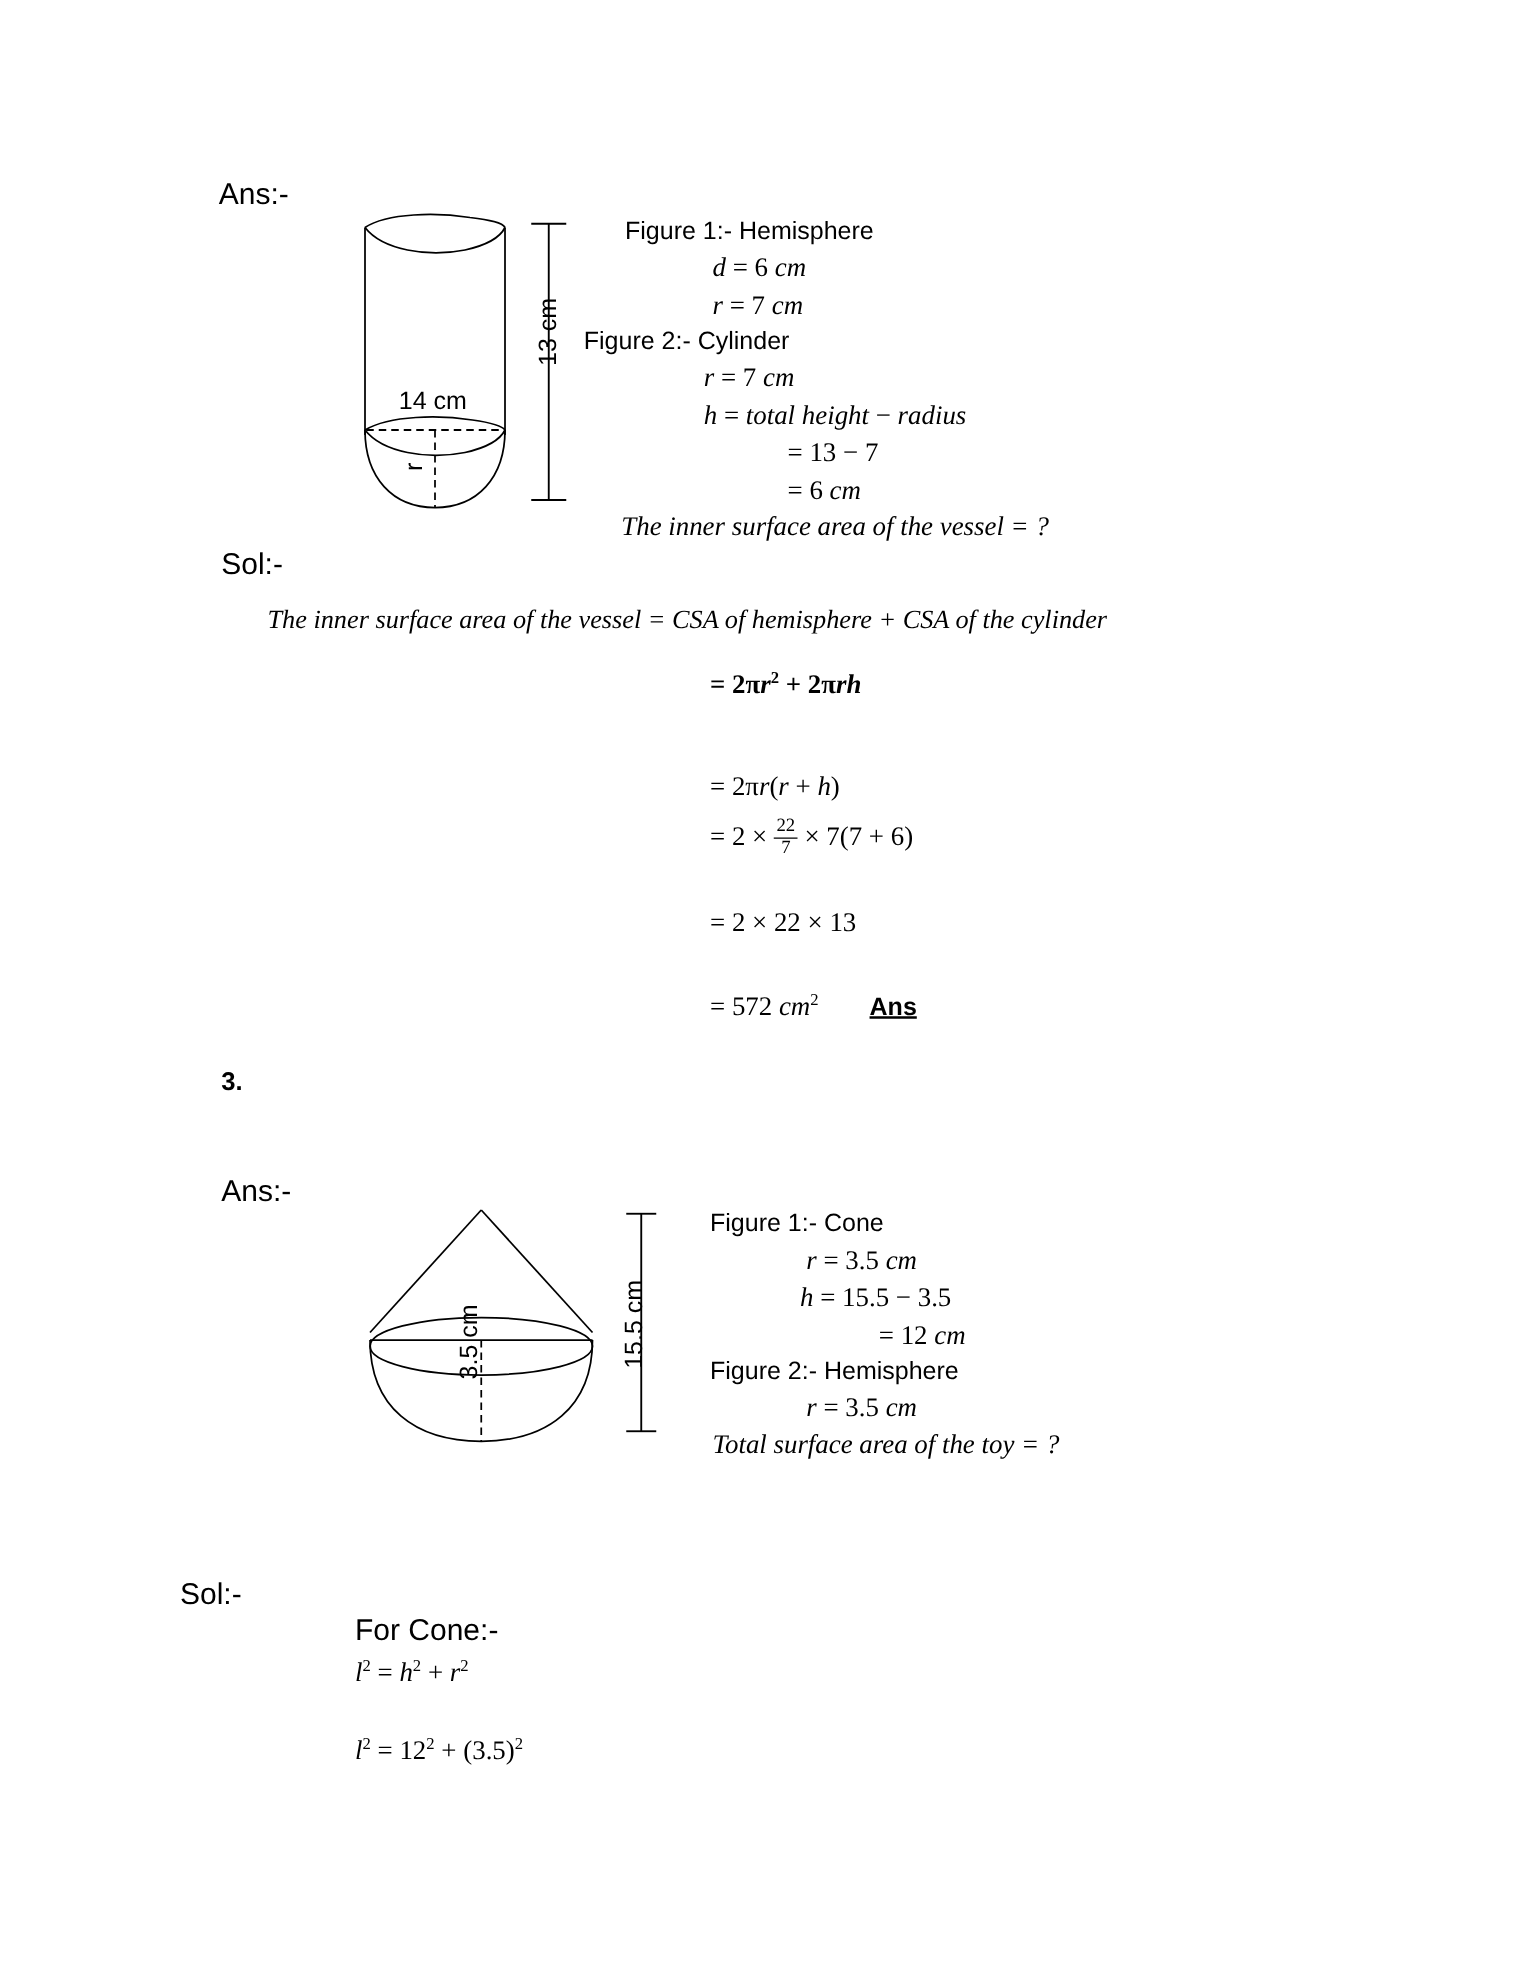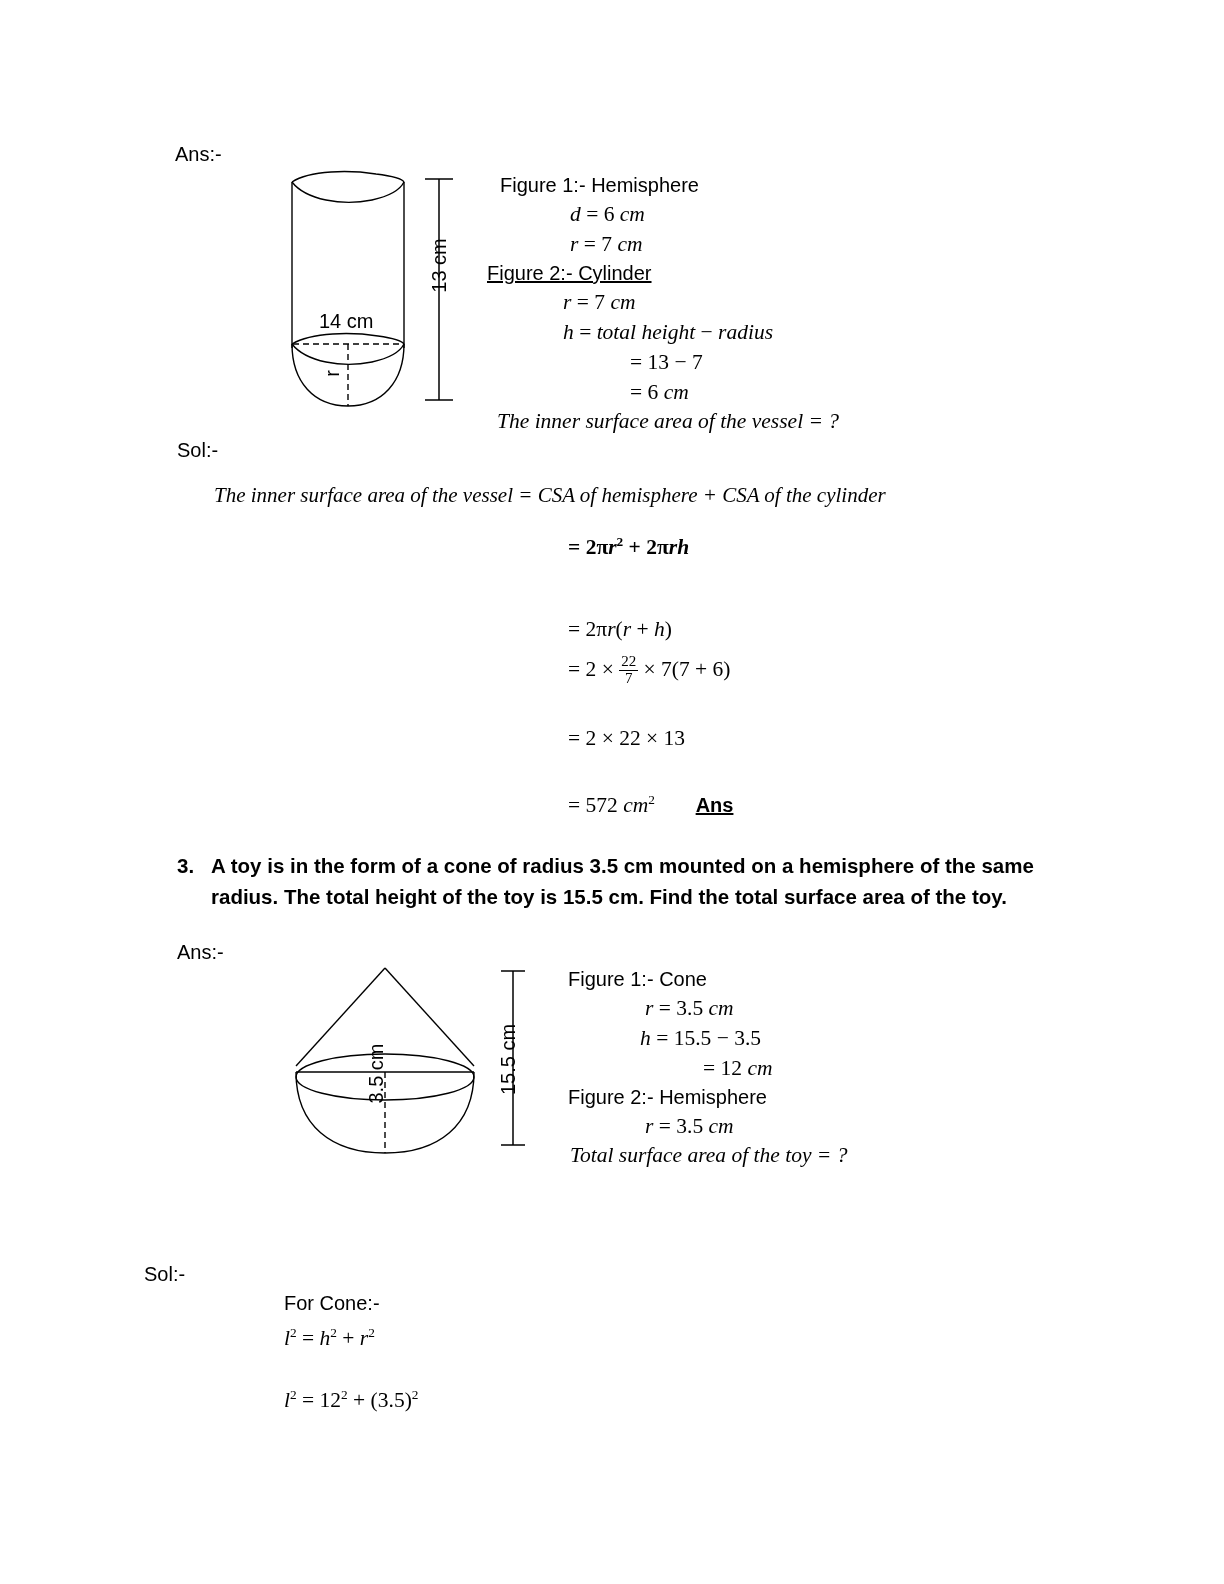--- a/index.html
+++ b/index.html
@@ -5,21 +5,21 @@
   html,body{margin:0;padding:0;}
   body{
     width:1224px;height:1584px;background:#ffffff;position:relative;
     font-family:"Liberation Sans",sans-serif;color:#000;
     overflow:hidden;
   }
   .page{position:absolute;inset:0;}
   .abs{position:absolute;white-space:nowrap;}
 
   
-  .sans{font-family:"Liberation Sans",sans-serif;font-size:20px;line-height:1;}
+  .sans{font-family:"Liberation Sans",sans-serif;font-size:24px;line-height:1;}
   .qtext{font-family:"Liberation Sans",sans-serif;font-size:20.5px;font-weight:bold;line-height:31px;}
 
   
   .math{font-family:"Liberation Serif",serif;font-style:italic;font-size:21.5px;line-height:1;}
   .mathup{font-style:normal;}
   .sup{font-size:0.62em;vertical-align:super;font-style:normal;}
 
   .frac{display:inline-block;vertical-align:middle;text-align:center;font-style:normal;
         font-size:15px;line-height:1.05;position:relative;top:-1px;}
   .frac .num{display:block;padding:0 2px;}
@@ -85,21 +85,21 @@
     <span>cm</span>
   </div>
 
   <div class="abs math" style="left:570px;top:234px;">
     <span>r</span>
     <span class="mathup">=</span>
     <span class="mathup">7</span>
     <span>cm</span>
   </div>
 
-  <div class="abs figlabel" style="left:487px;top:262px;text-decoration:underline;">Figure 2:- Cylinder</div>
+  <div class="abs figlabel" style="left:467px;top:262px;">Figure 2:- Cylinder</div>
 
   <div class="abs math" style="left:563px;top:292px;">
     <span>r</span>
     <span class="mathup">=</span>
     <span class="mathup">7</span>
     <span>cm</span>
   </div>
 
   <div class="abs math" style="left:563px;top:322px;">
     <span>h</span>
@@ -161,21 +161,20 @@
 
   <div class="abs math" style="left:568px;top:793px;">
     <span class="mathup">=</span>
     <span class="mathup">572</span>
     <span>cm</span><span class="sup">2</span>
     <span style="display:inline-block;width:30px;"></span>
     <span class="ansbold">Ans</span>
   </div>
 
   <div class="abs qtext" style="left:177px;top:850px;width:24px;">3.</div>
-  <div class="qtext" style="position:absolute;left:211px;top:850px;width:838px;white-space:normal;">A toy is in the form of a cone of radius 3.5 cm mounted on a hemisphere of the same radius. The total height of the toy is 15.5 cm. Find the total surface area of the toy.</div>
 
   <div class="abs sans" style="left:177px;top:942px;">Ans:-</div>
 
   <div class="abs" style="left:280px;top:960px;">
     <svg width="210" height="200" viewBox="0 0 210 200">
 
       <path d="M105,8 L16,106" fill="none" stroke="#000" stroke-width="1.4"></path>
       <path d="M105,8 L194,106" fill="none" stroke="#000" stroke-width="1.4"></path>
 
       <ellipse cx="105" cy="117" rx="89" ry="23" fill="none" stroke="#000" stroke-width="1.4"></ellipse>

